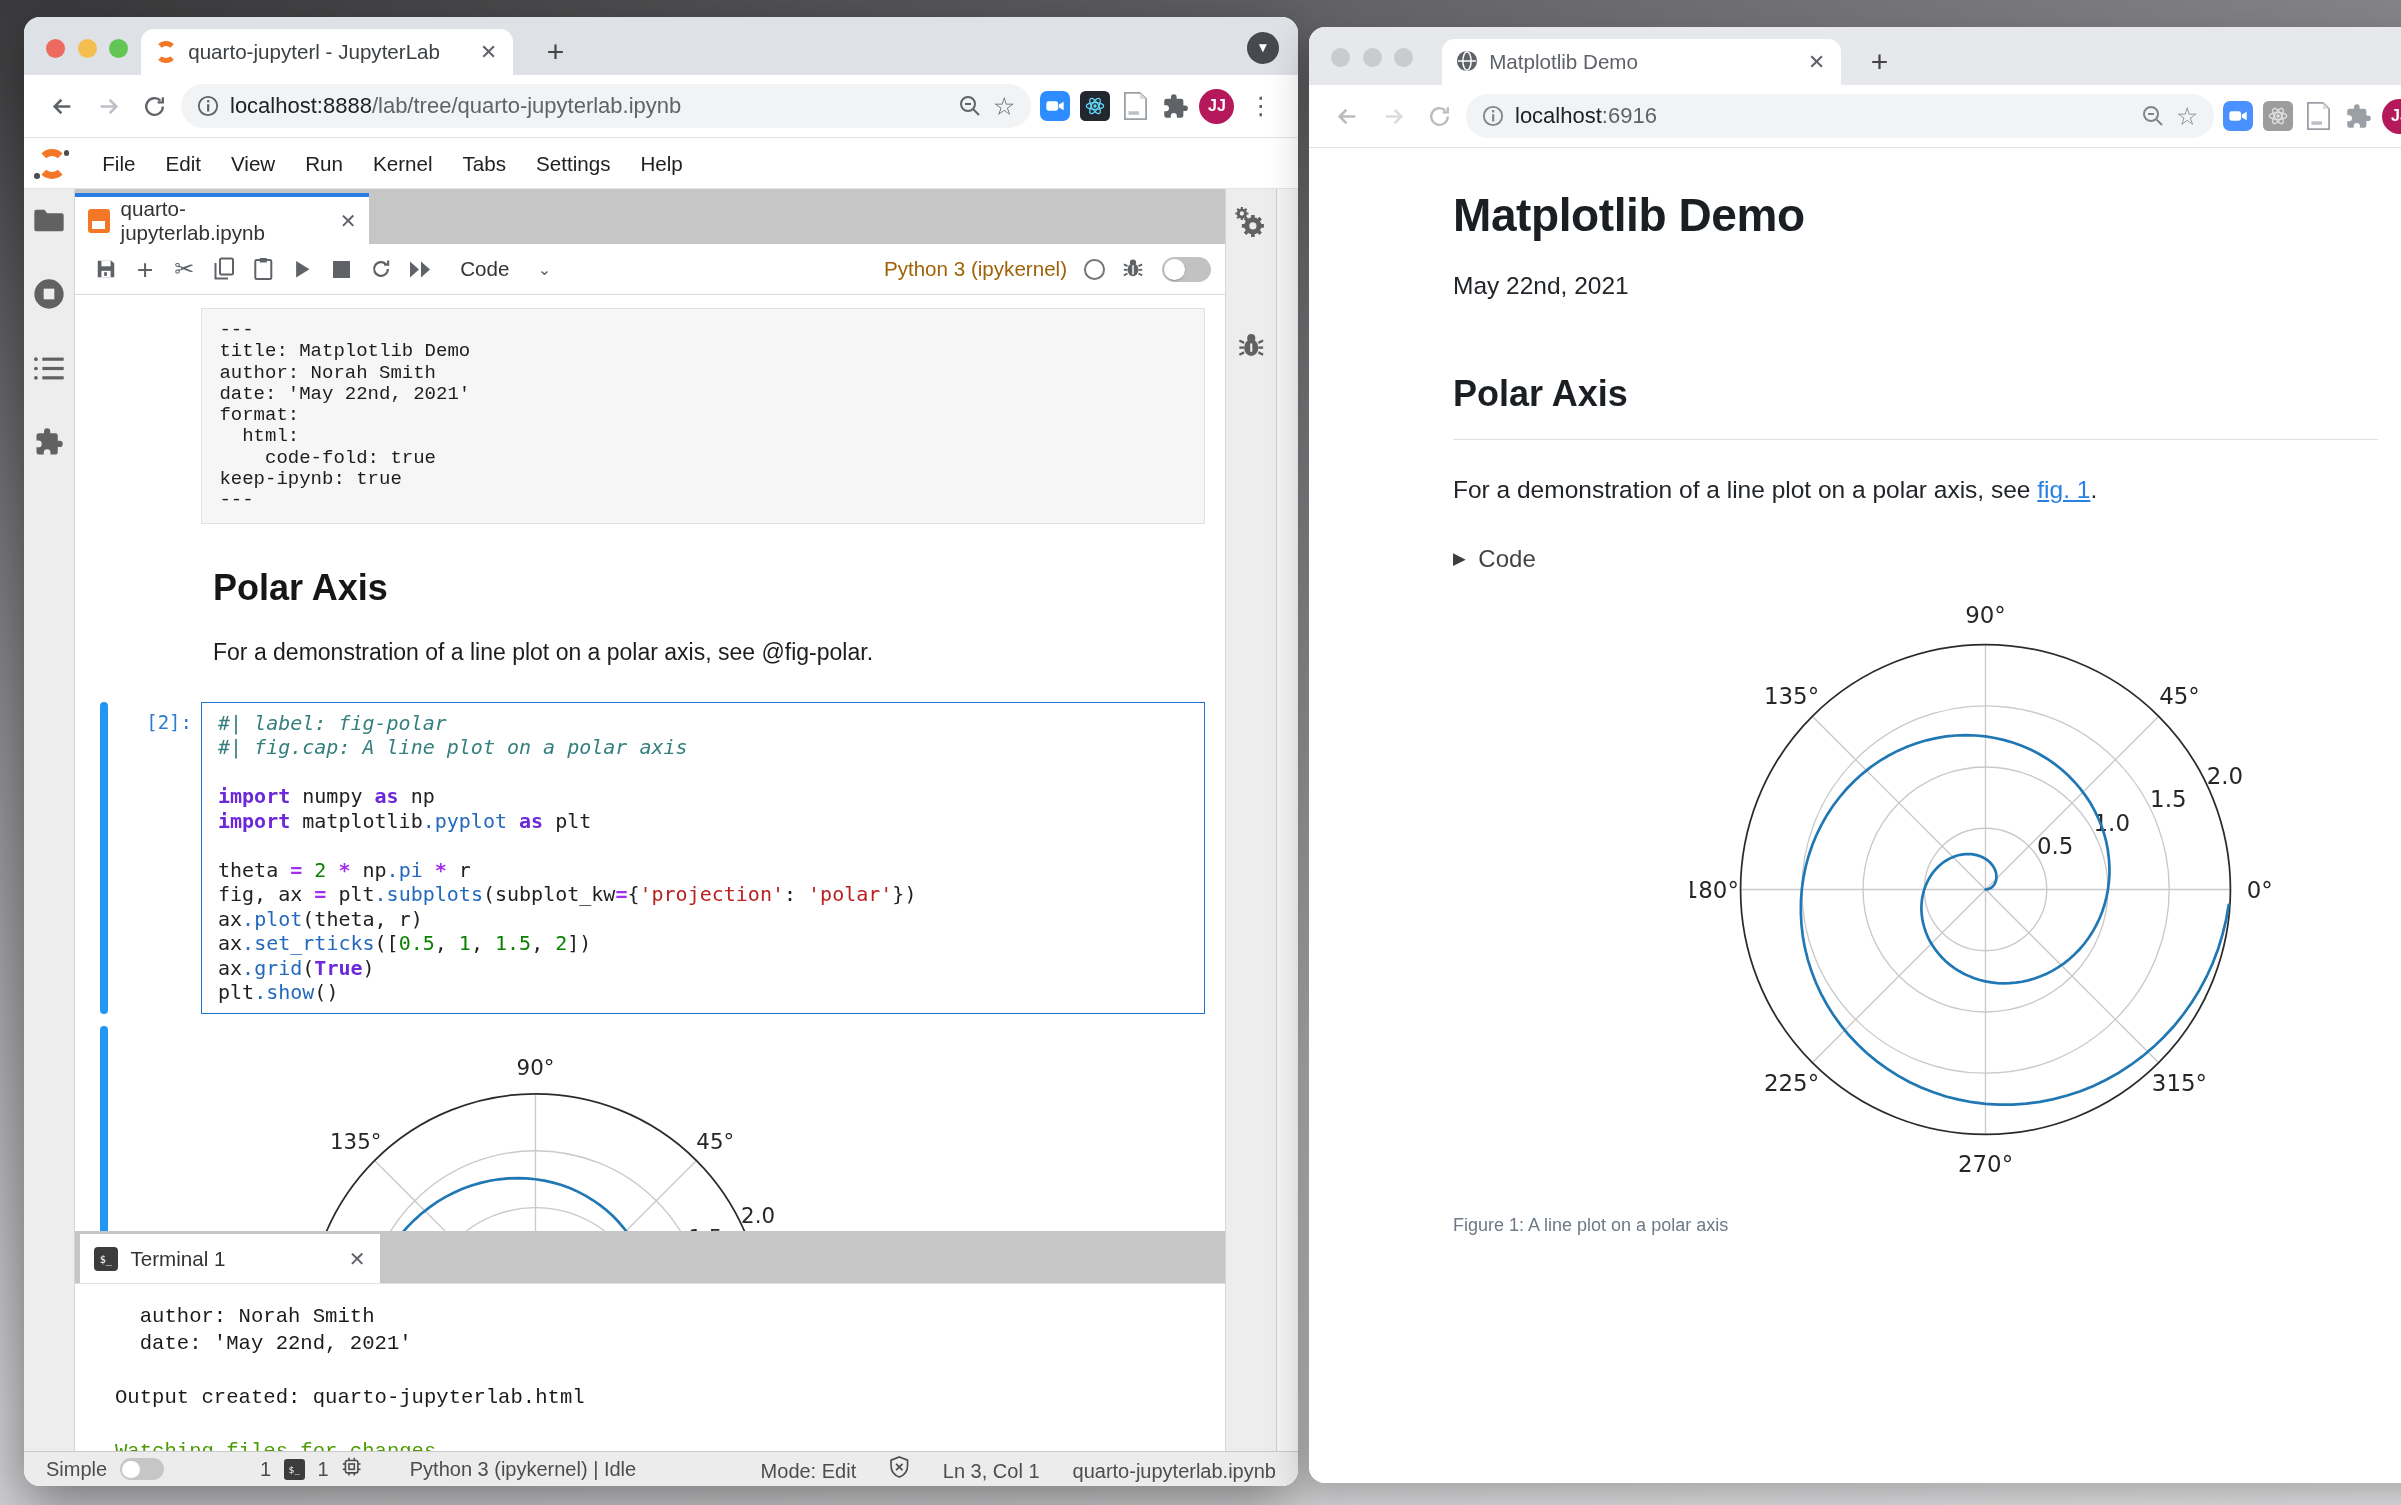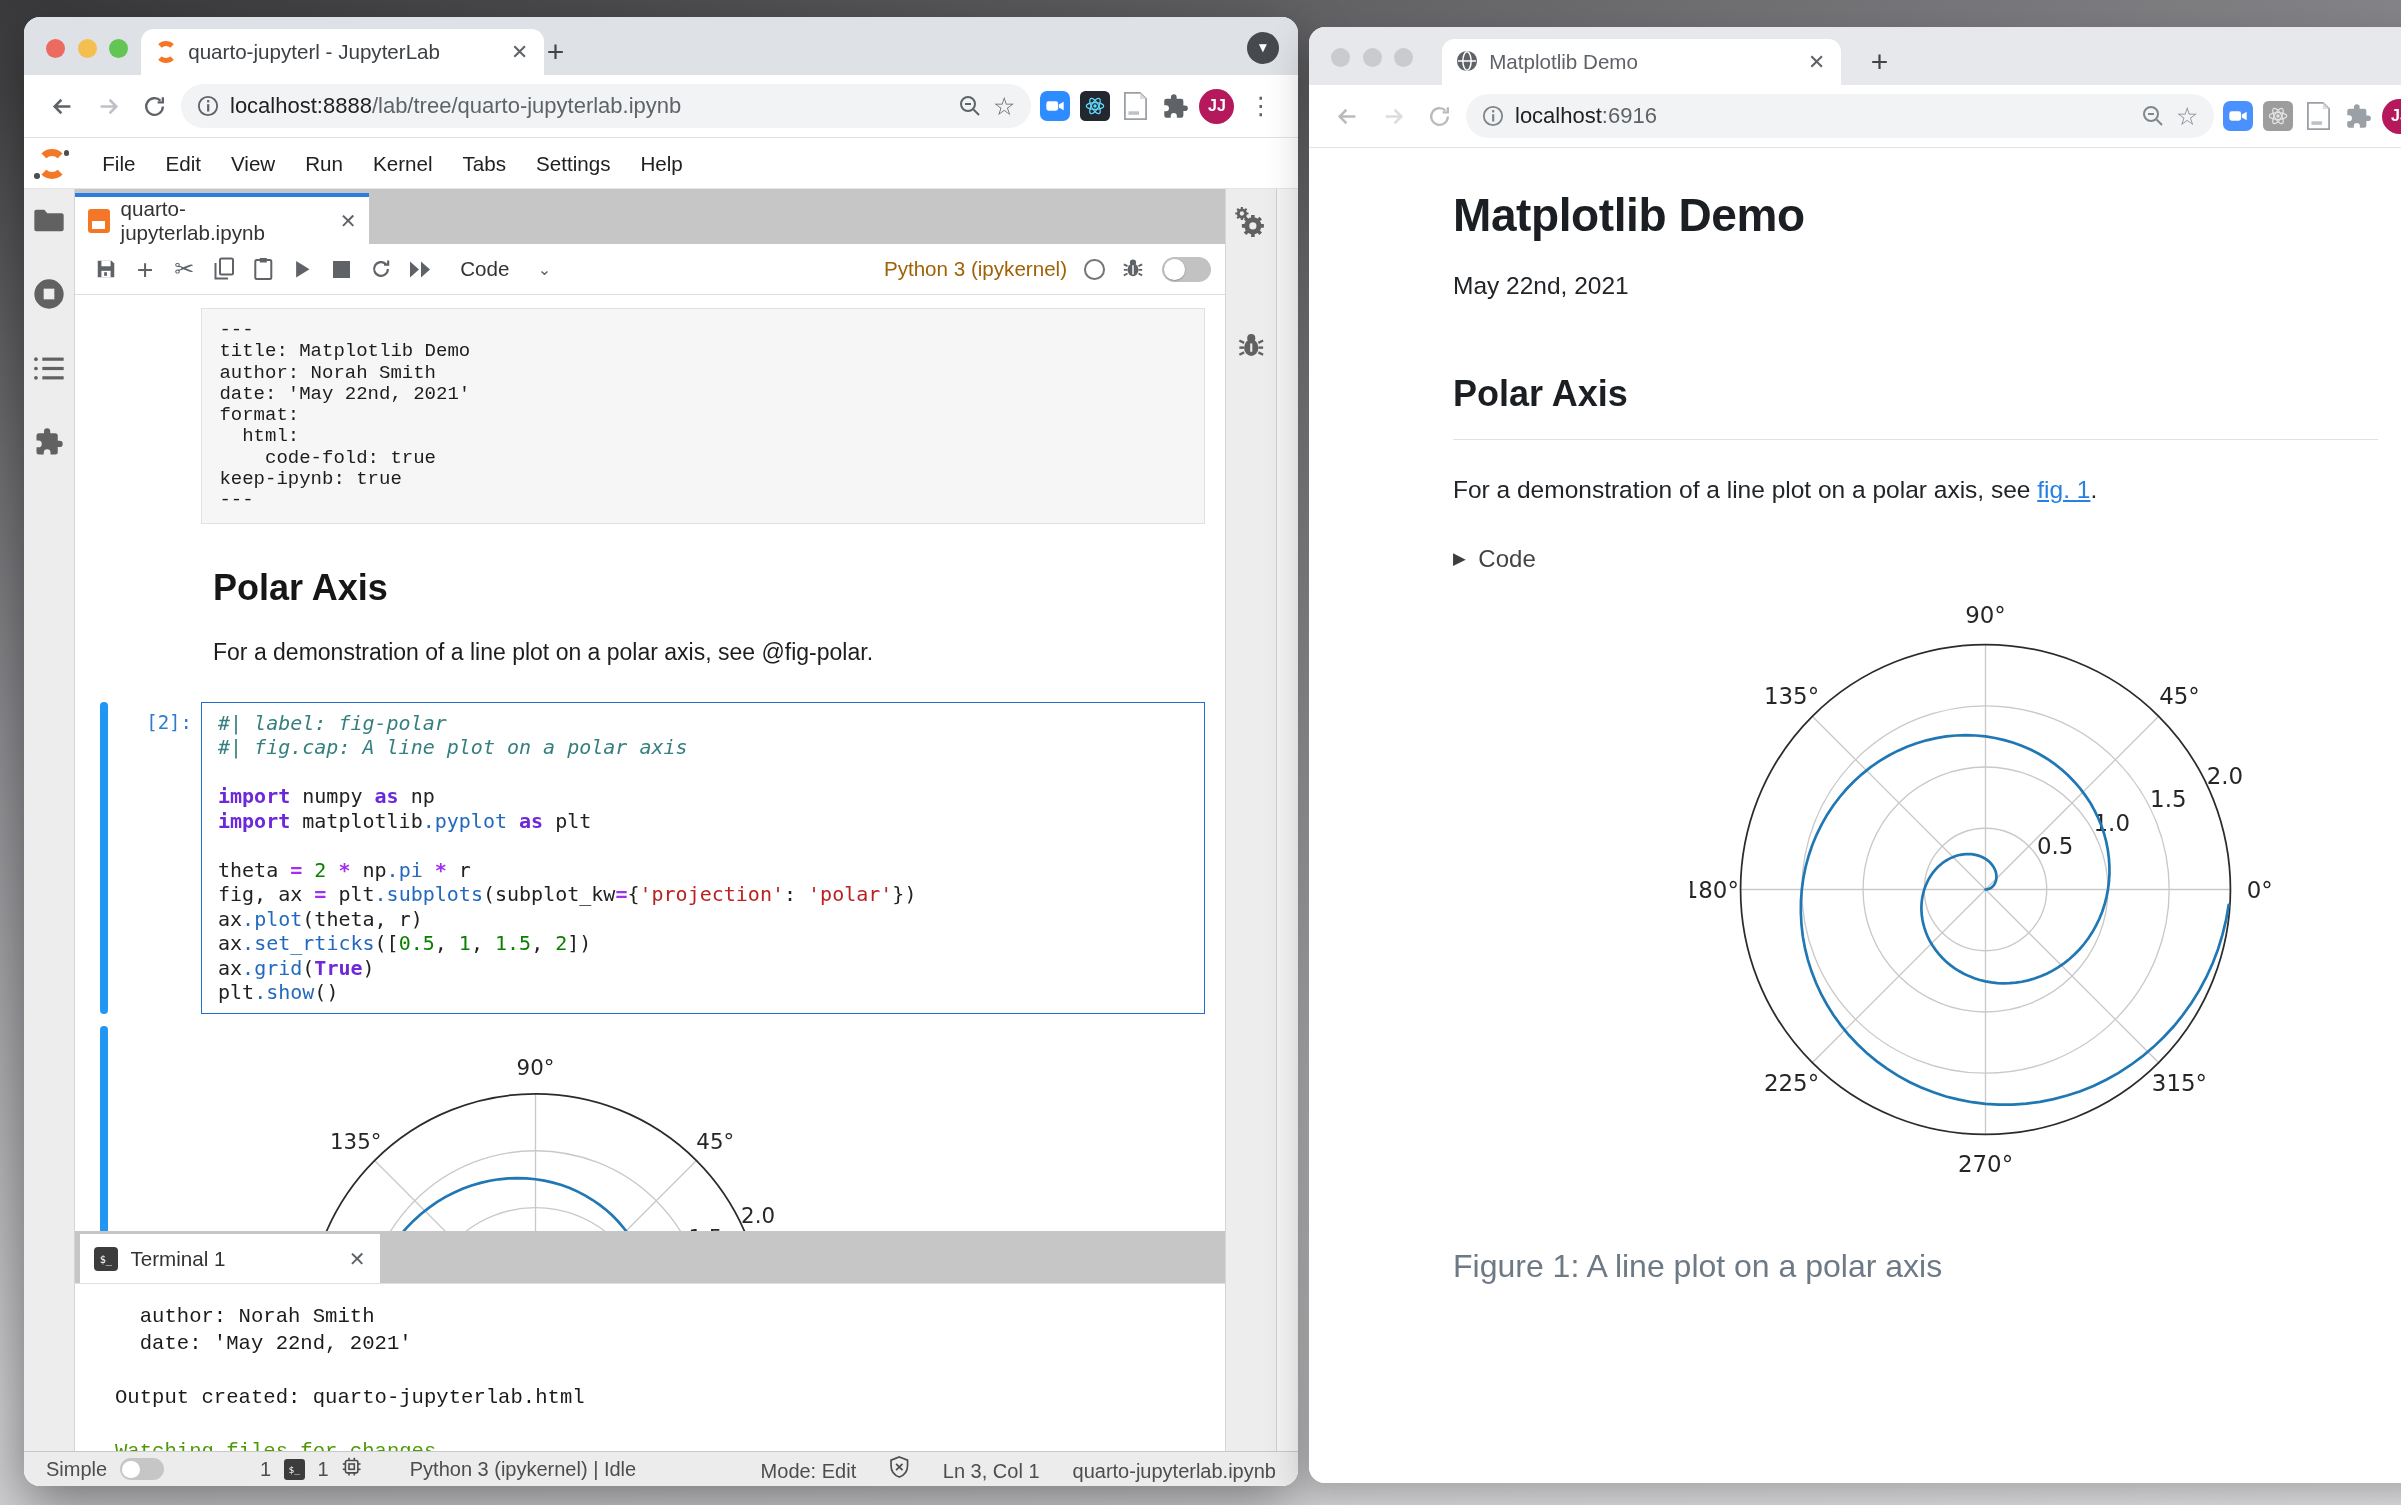--- a/index.html
+++ b/index.html
@@ -15,21 +15,21 @@
 
   
   .tabstrip { position:relative; height:58px; background:#dee1e6; }
   #win-right .tabstrip { background:#e6e8eb; }
   .traffic { position:absolute; left:22px; top:21.3px; display:flex; gap:12.6px; }
   .traffic span { width:19px; height:19px; border-radius:50%; display:block; }
   .tl-red{background:#ed6a5e;} .tl-yellow{background:#f5bf4f;} .tl-green{background:#62c554;}
   #win-right .traffic span { background:#c9cbce; }
   .tab { position:absolute; bottom:0; height:46px; background:#fff; border-radius:12.6px 12.6px 0 0;
          display:flex; align-items:center; padding:0 14.2px; gap:11px; }
-  #win-left  .tab { left:117px; width:403px; }
+  #win-left  .tab { left:117px; width:372px; }
   #win-right .tab { left:133px; width:399px; }
   .tab-title { font-size:20.6px; color:#3c4043; white-space:nowrap; overflow:hidden; flex:1; }
   #win-right .tab-title { color:#5f6368; }
   .tab-close { font-size:20.6px; color:#5f6368; padding:0 1.6px; }
   .newtab { position:absolute; bottom:6.3px; font-size:30px; color:#444; width:35px; text-align:center; }
   #win-left .newtab { left:514px; } #win-right .newtab { left:553px; }
   .media-btn { position:absolute; top:14.2px; width:32px; height:32px; border-radius:50%; background:#46494d;
                color:#fff; font-size:13.4px; display:flex; align-items:center; justify-content:center; }
   #win-left .media-btn { right:19px; } #win-right .media-btn { right:17.4px; }
 
@@ -111,21 +111,21 @@
   .doc { position:absolute; top:123px; bottom:0; left:0; right:0; background:#fff; overflow:hidden; padding:38px 103px 0 144px; }
   .doc-h1 { font-size:46px; font-weight:600; color:#1b1f23; letter-spacing:-0.4px; }
   .doc-meta { font-size:24.5px; color:#212529; margin-top:30px; }
   .doc-meta + .doc-meta { margin-top:20.6px; }
   .doc-h2 { font-size:36px; font-weight:600; color:#1b1f23; margin-top:73px; padding-bottom:24px; border-bottom:1.6px solid #dee2e6; }
   .doc-p { font-size:24.5px; color:#212529; margin-top:36px; }
   .doc-link { color:#2780e3; text-decoration:underline; }
   .code-fold { margin-top:41px; display:flex; align-items:center; gap:12.6px; font-size:24px; color:#444; }
   .fold-tri { font-size:16.6px; color:#3d3d3d; }
   .doc-figure { position:relative; height:624px; margin-top:8px; }
-  .doc-caption { font-size:32px; color:#6d7a86; margin-top:43px; }
+  .doc-caption { font-size:18px; color:#6d7a86; margin-top:10px; }
 
   svg text { font-family:"DejaVu Sans", sans-serif; }
 </style>
 </head>
 <body>
 
 <div class="window" id="win-left">
   <div class="tabstrip">
     <div class="traffic">
       <span class="tl-red"></span>

